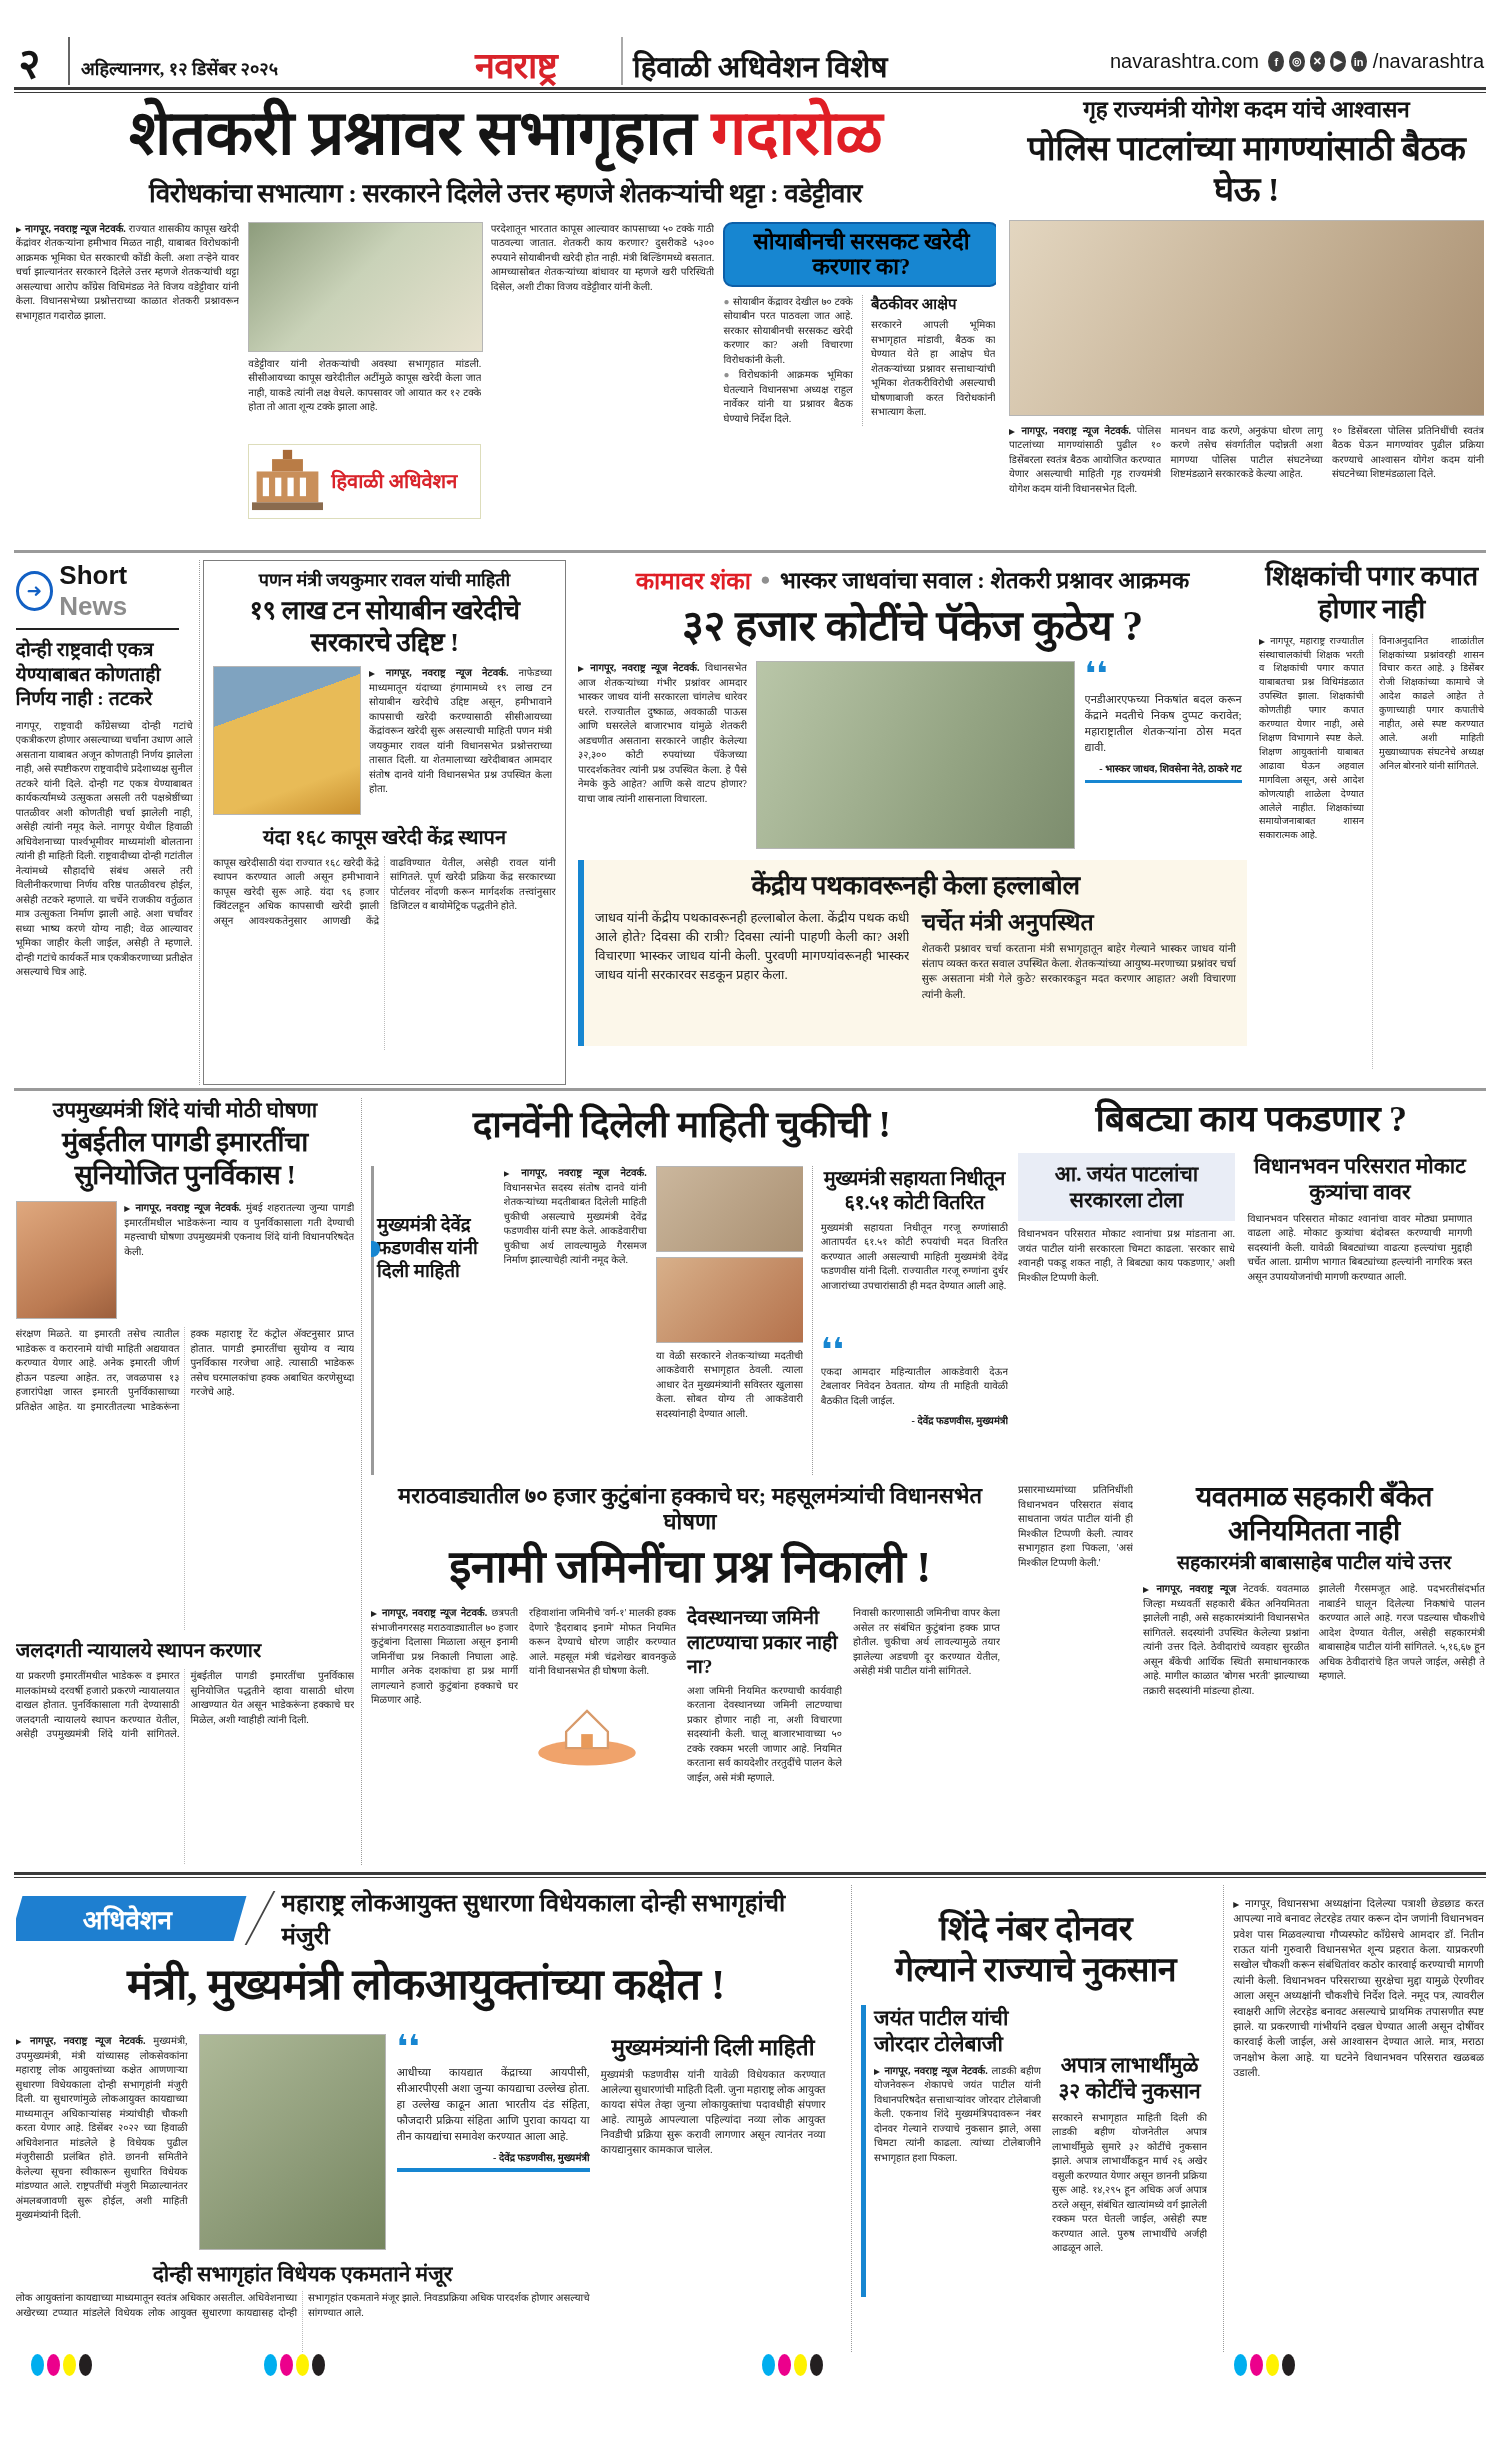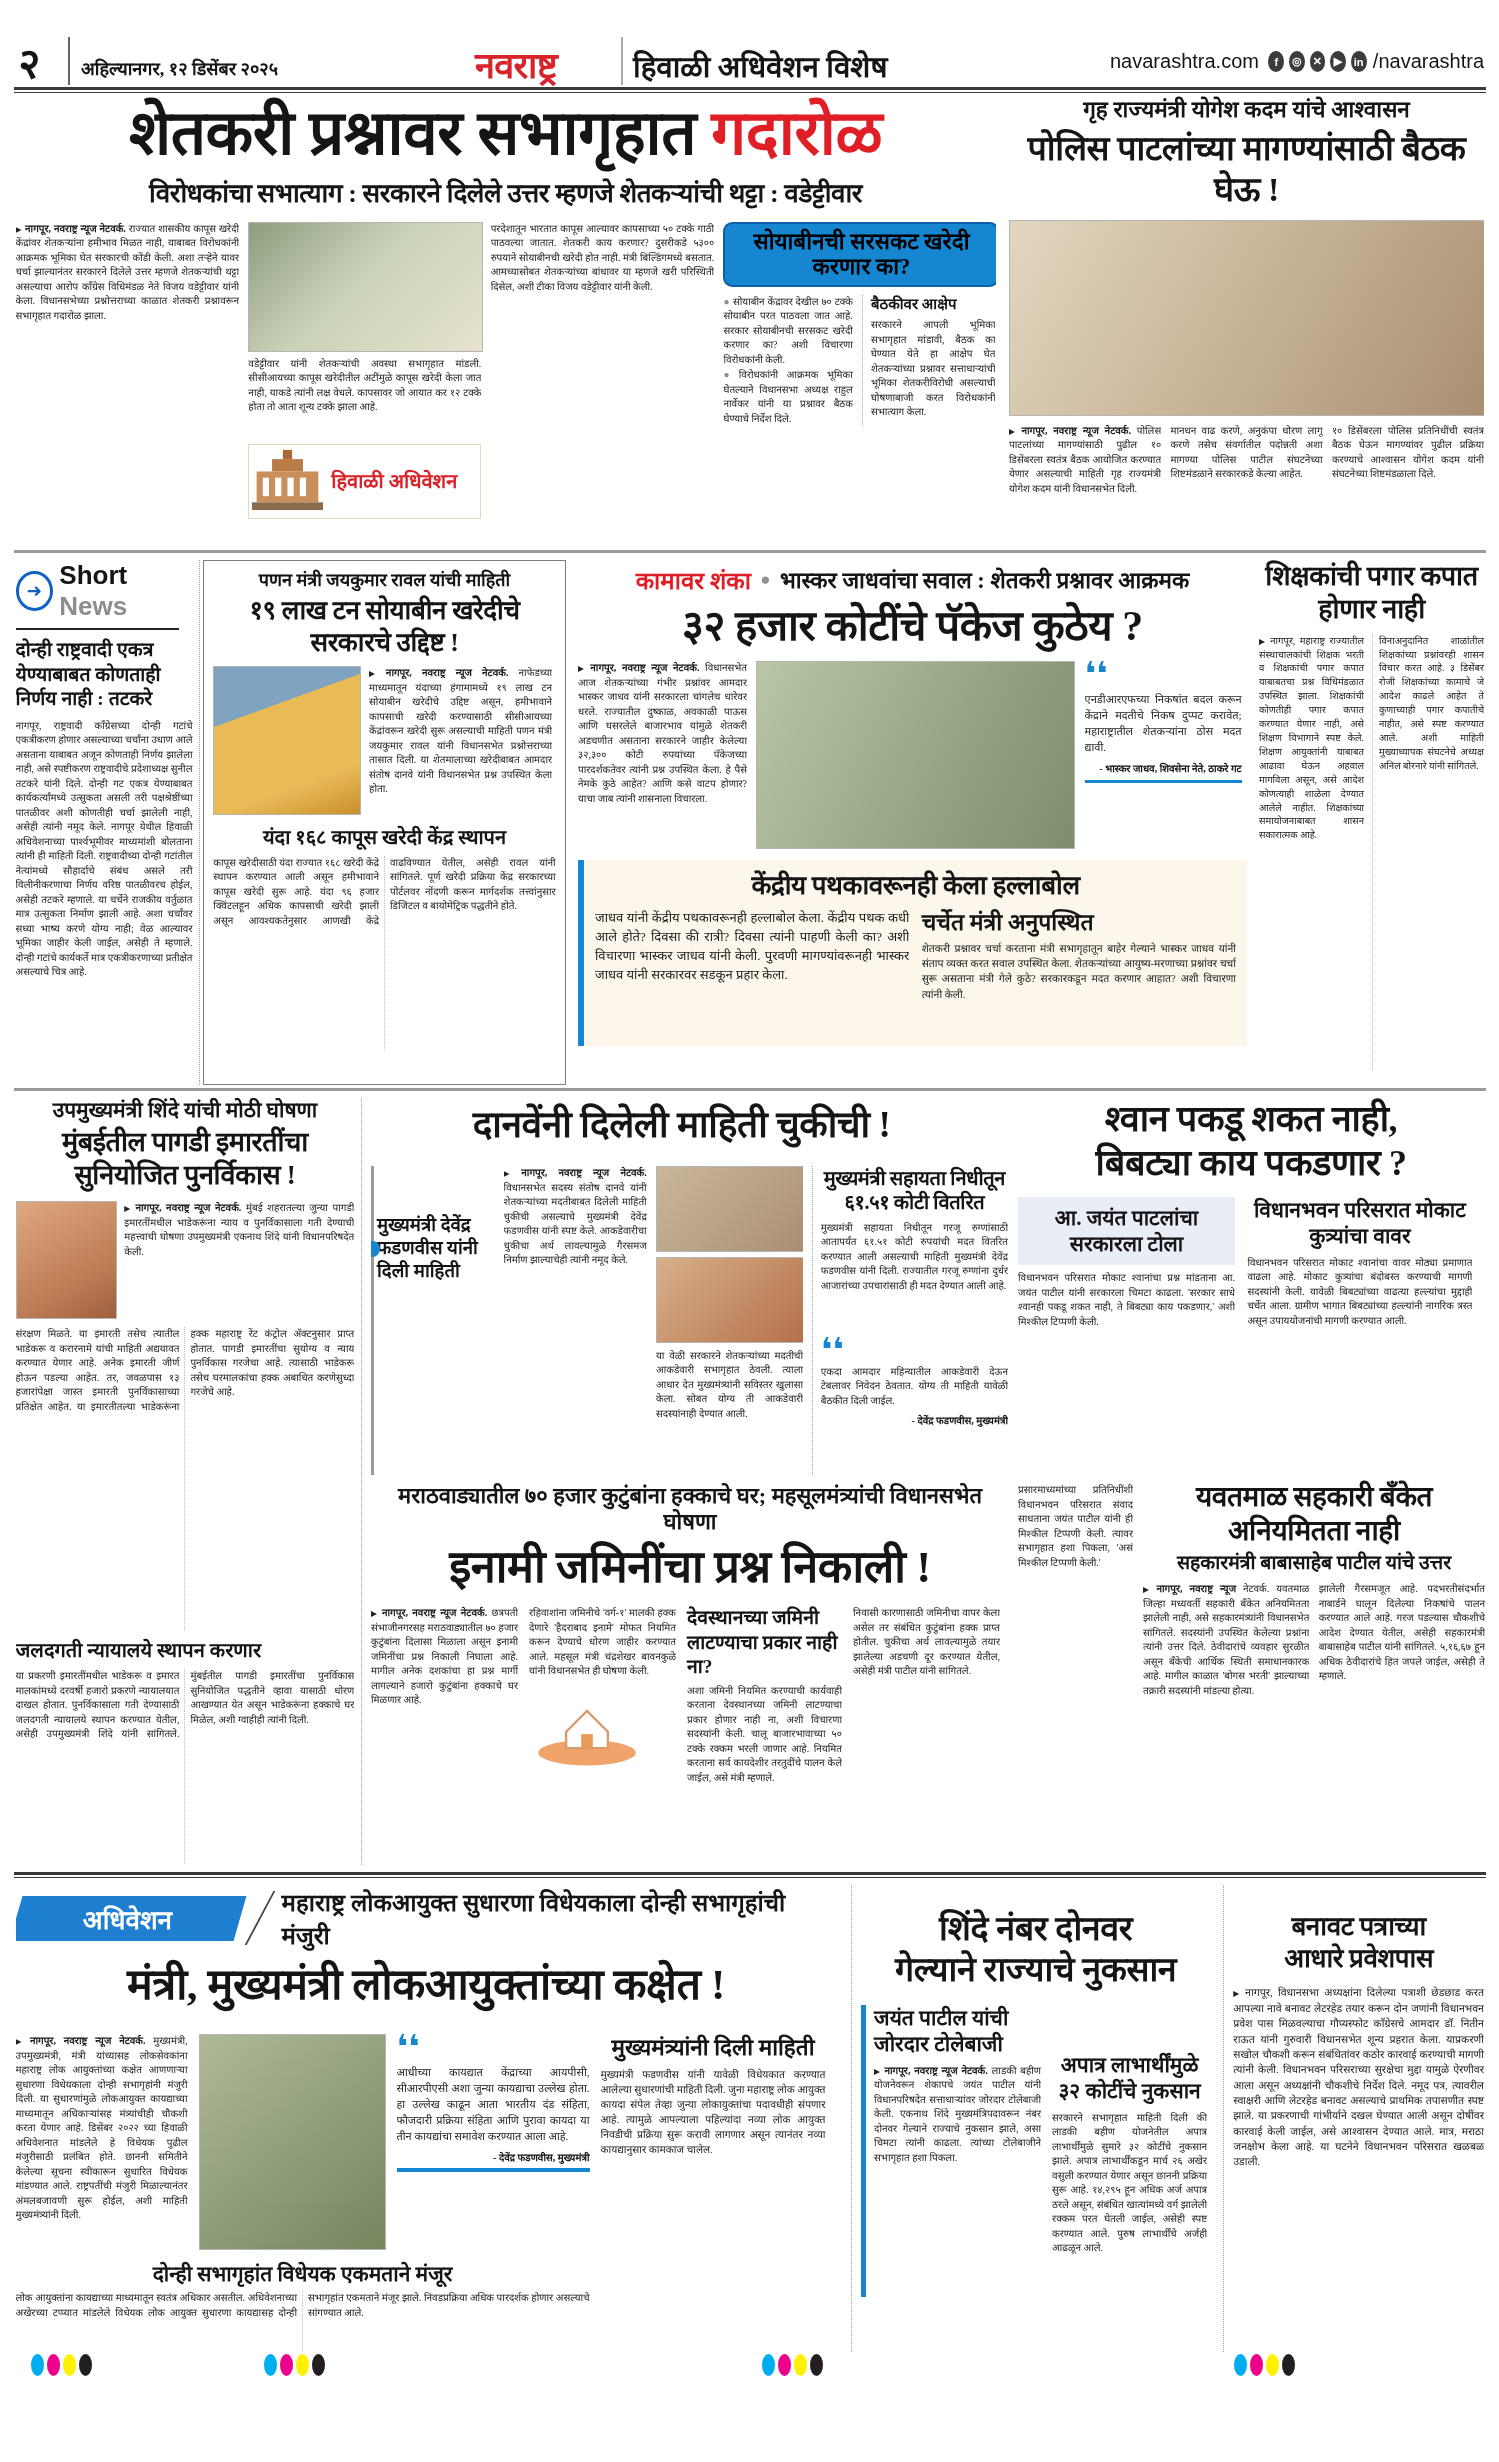--- a/index.html
+++ b/index.html
@@ -224,21 +224,20 @@
   <div class="abs" style="left:812px;top:1166px;width:196px;height:309px;overflow:hidden;border-left:1.6px dotted #9a9a9a;padding-left:7.8px;box-sizing:border-box">
     <div class="hl" style="font-size:20px">मुख्यमंत्री सहायता निधीतून ६१.५१ कोटी वितरित</div>
     <div class="bl" style="margin-top:6.2px;height:116px">मुख्यमंत्री सहायता निधीतून गरजू रुग्णांसाठी आतापर्यंत ६१.५१ कोटी रुपयांची मदत वितरित करण्यात आली असल्याची माहिती मुख्यमंत्री देवेंद्र फडणवीस यांनी दिली. राज्यातील गरजू रुग्णांना दुर्धर आजारांच्या उपचारांसाठी ही मदत देण्यात आली आहे.</div>
     <span class="quote-mark"><span class="qm-b">❛❛</span></span>
     <div class="bl" style="font-size:10px">एकदा आमदार महिन्यातील आकडेवारी देऊन टेबलावर निवेदन ठेवतात. योग्य ती माहिती यावेळी बैठकीत दिली जाईल.</div>
     <div class="attr">- देवेंद्र फडणवीस, मुख्यमंत्री</div>
   </div>
 
   <div class="abs" style="left:1018px;top:1098px;width:466px;height:377px;overflow:hidden">
     <div class="hl" style="font-size:36px">
-      <div>श्वान पकडू शकत नाही,</div>
       <div>बिबट्या काय पकडणार ?</div>
     </div>
     <div style="display:flex;gap:12.4px;margin-top:11px">
       <div style="width:217px">
         <div class="sub ctr" style="font-size:21px;background:#e9edf6;padding:7.8px 6.2px">आ. जयंत पाटलांचा सरकारला टोला</div>
         <div class="bl" style="margin-top:6.2px;height:140px">विधानभवन परिसरात मोकाट श्वानांचा प्रश्न मांडताना आ. जयंत पाटील यांनी सरकारला चिमटा काढला. 'सरकार साधे श्वानही पकडू शकत नाही, ते बिबट्या काय पकडणार,' अशी मिश्कील टिप्पणी केली.</div>
       </div>
       <div style="width:225px">
         <div class="sub ctr" style="font-size:21px">विधानभवन परिसरात मोकाट कुत्र्यांचा वावर</div>
         <div class="bl" style="margin-top:6.2px;height:163px">विधानभवन परिसरात मोकाट श्वानांचा वावर मोठ्या प्रमाणात वाढला आहे. मोकाट कुत्र्यांचा बंदोबस्त करण्याची मागणी सदस्यांनी केली. यावेळी बिबट्यांच्या वाढत्या हल्ल्यांचा मुद्दाही चर्चेत आला. ग्रामीण भागात बिबट्यांच्या हल्ल्यांनी नागरिक त्रस्त असून उपाययोजनांची मागणी करण्यात आली.</div>
@@ -334,24 +333,20 @@
         </div>
       </div>
       <div style="width:155px">
         <div class="sub ctr" style="font-size:21px;margin-top:47px">अपात्र लाभार्थींमुळे ३२ कोटींचे नुकसान</div>
         <div class="bl" style="margin-top:6.2px;height:186px">सरकारने सभागृहात माहिती दिली की लाडकी बहीण योजनेतील अपात्र लाभार्थींमुळे सुमारे ३२ कोटींचे नुकसान झाले. अपात्र लाभार्थींकडून मार्च २६ अखेर वसुली करण्यात येणार असून छाननी प्रक्रिया सुरू आहे. १४,२९५ हून अधिक अर्ज अपात्र ठरले असून, संबंधित खात्यांमध्ये वर्ग झालेली रक्कम परत घेतली जाईल, असेही स्पष्ट करण्यात आले. पुरुष लाभार्थींचे अर्जही आढळून आले.</div>
       </div>
     </div>
   </div>
 
   <div class="abs" style="left:1223px;top:1885px;width:261px;height:467px;overflow:hidden;border-left:1.6px dotted #9a9a9a;padding-left:9.3px;box-sizing:border-box">
-    <div class="hl" style="font-size:26px;margin-top:26px">
-      <div>बनावट पत्राच्या</div>
-      <div>आधारे प्रवेशपास</div>
-    </div>
     <div class="bl" style="margin-top:11px;font-size:10.6px;height:334px">
       <span class="arr">▶</span><span>नागपूर, विधानसभा अध्यक्षांना दिलेल्या पत्राशी छेडछाड करत आपल्या नावे बनावट लेटरहेड तयार करून दोन जणांनी विधानभवन प्रवेश पास मिळवल्याचा गौप्यस्फोट काँग्रेसचे आमदार डॉ. नितीन राऊत यांनी गुरुवारी विधानसभेत शून्य प्रहरात केला. याप्रकरणी सखोल चौकशी करून संबंधितांवर कठोर कारवाई करण्याची मागणी त्यांनी केली. विधानभवन परिसराच्या सुरक्षेचा मुद्दा यामुळे ऐरणीवर आला असून अध्यक्षांनी चौकशीचे निर्देश दिले. नमूद पत्र, त्यावरील स्वाक्षरी आणि लेटरहेड बनावट असल्याचे प्राथमिक तपासणीत स्पष्ट झाले. या प्रकरणाची गांभीर्याने दखल घेण्यात आली असून दोषींवर कारवाई केली जाईल, असे आश्वासन देण्यात आले. मात्र, मराठा जनक्षोभ केला आहे. या घटनेने विधानभवन परिसरात खळबळ उडाली.</span>
     </div>
   </div>
 
   <div class="regrow" style="left:31px;top:2354px">
     <span class="reg" style="background:#00aeef"></span>
     <span class="reg" style="background:#ec008c"></span>
     <span class="reg" style="background:#fff200"></span>
     <span class="reg" style="background:#231f20"></span>

